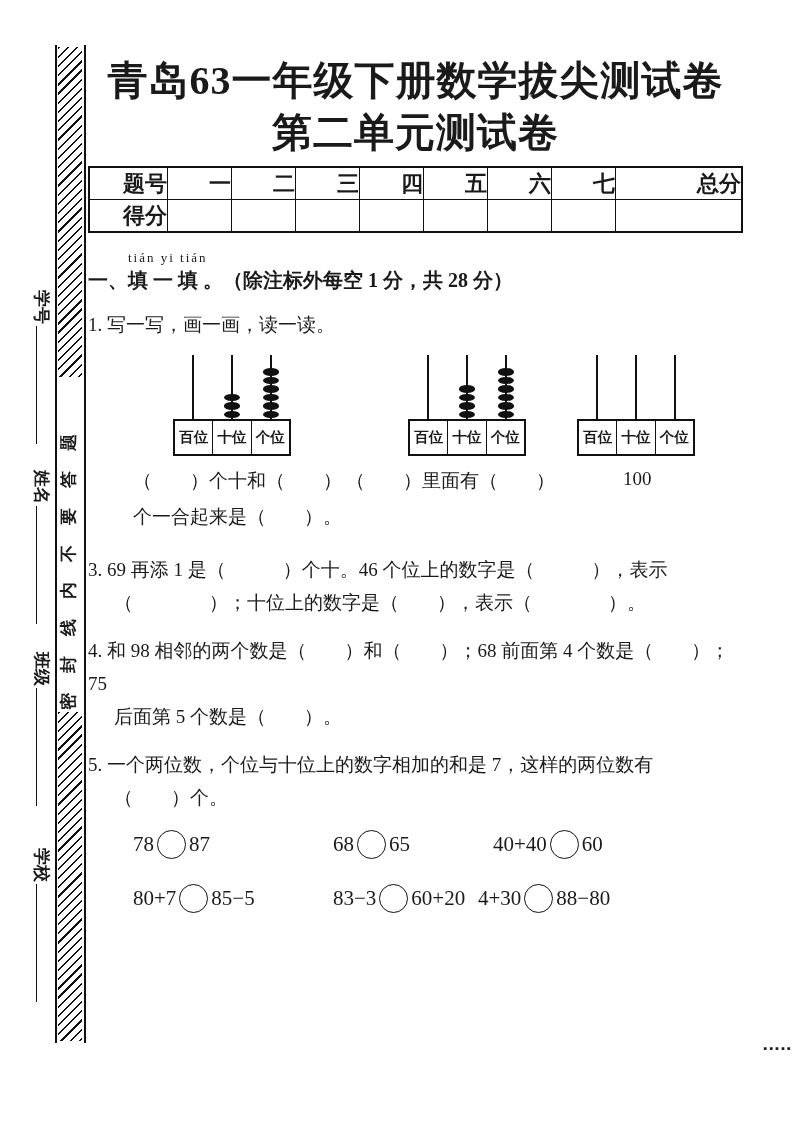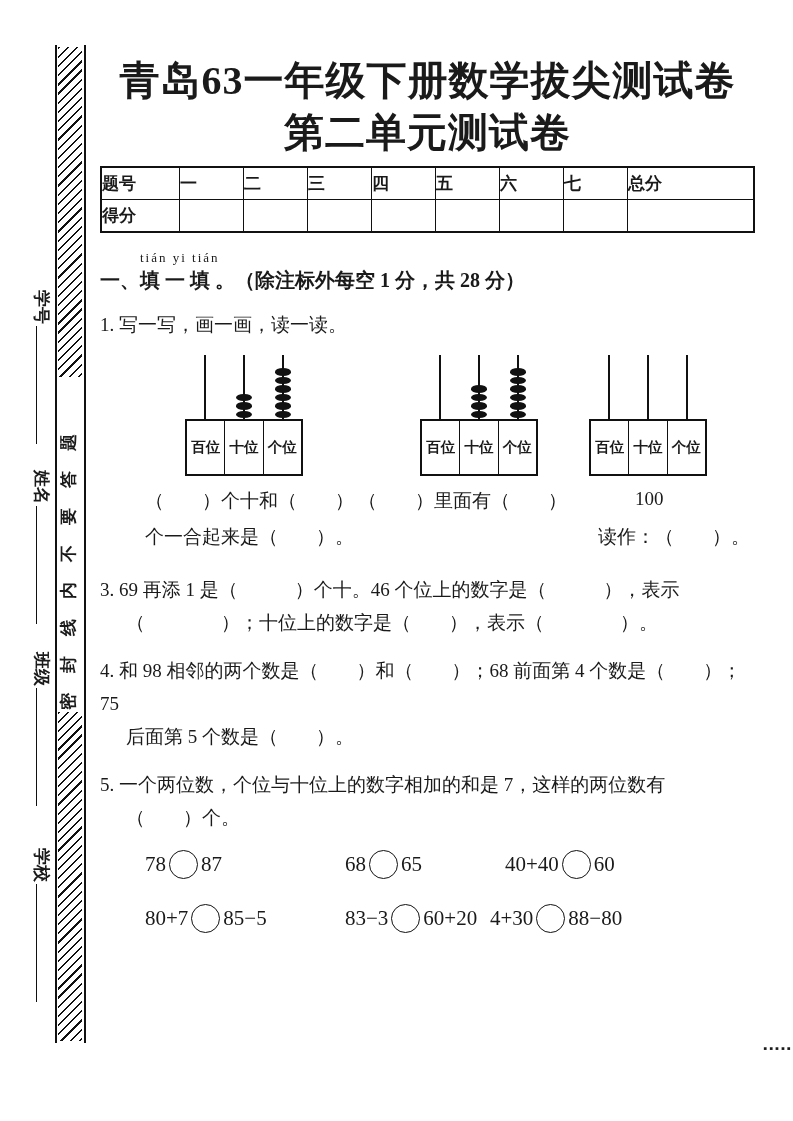--- a/index.html
+++ b/index.html
@@ -26,42 +26,42 @@
     position:absolute;left:53px;width:170px;height:22px;
     transform:rotate(90deg);transform-origin:top left;
     font-size:17px;font-weight:700;white-space:nowrap;
   }
   .side-label .uline{display:inline-block;width:118px;border-bottom:1.8px solid #111;height:14px;margin-left:2px;}
   .side-label.n1{top:290px;}
   .side-label.n2{top:470px;}
   .side-label.n3{top:652px;}
   .side-label.n4{top:848px;}
   
-  .main{position:absolute;left:100px;top:55px;width:655px;}
+  .main{position:absolute;left:88px;top:55px;width:655px;}
   .title{ text-align:center;font-weight:800;font-size:40px;line-height:52px;letter-spacing:1px;margin:0;}
   .meta{ text-align:right;font-size:20px;font-weight:600;margin-top:10px;padding-right:4px;}
   table.score{border-collapse:collapse;width:100%;margin-top:7px;}
-  table.score td{border:1.8px solid #111;text-align:left;font-size:17px;font-weight:600;height:31px;padding:0;}
+  table.score td{border:1.8px solid #111;text-align:right;font-size:22px;font-weight:600;height:31px;padding:0;}
   table.score{border:2.5px solid #111;}
   table.score td.c0{width:77px;}
   .sec-head{position:relative;margin-top:34px;font-size:20px;font-weight:700;}
   .pinyin{position:absolute;top:-17px;left:40px;font-size:13px;font-weight:400;letter-spacing:2px;}
   .qline{font-size:19px;line-height:33px;}
   .q1-label{margin-top:14px;}
   
   .abacus-row{display:flex;margin-top:14px;}
   .abacus{width:118px;}
   .abacus.a1{margin-left:85px;}
   .abacus.a2{margin-left:117px;}
   .abacus.a3{margin-left:51px;}
   .rods{display:flex;justify-content:space-around;align-items:flex-end;height:64px;}
   .rod{width:2px;background:#111;height:64px;display:flex;flex-direction:column;justify-content:flex-end;align-items:center;}
   .bead{width:16px;height:7.5px;background:#111;border-radius:50%;margin-bottom:1px;flex:none;}
   .pv-box{display:flex;border:2px solid #111;}
-  .pv-cell{width:38px;text-align:center;font-size:14.5px;font-weight:700;padding:17px 0;border-left:1.8px solid #111;}
+  .pv-cell{width:38px;text-align:center;font-size:14.5px;font-weight:700;padding:7px 0;border-left:1.8px solid #111;}
   .pv-cell:first-child{border-left:none;}
   
   .ans{position:relative;height:70px;margin-top:12px;font-size:19px;}
   .ans span{position:absolute;white-space:nowrap;}
   .ans .p11{left:45px;top:0;}   .ans .p21{left:258px;top:0;}  .ans .p31{left:535px;top:0;}
   .ans .p12{left:45px;top:36px;}.ans .p22{left:262px;top:36px;}.ans .p32{left:498px;top:36px;}
   .qblock{margin-top:15px;}
   .qblock .cont{padding-left:26px;}
   
   .circle{display:inline-block;border:1.8px solid #111;border-radius:50%;vertical-align:middle;}
@@ -188,21 +188,20 @@
         <div class="pv-cell">个位</div>
       </div>
     </div>
   </div>
 
   <div class="ans">
     <span class="p11">（　　）个十和（　　）</span>
     <span class="p21">（　　）里面有（　　）</span>
     <span class="p31">100</span>
     <span class="p12">个一合起来是（　　）。</span>
-    <span class="p32">读作：（　　）。</span>
   </div>
 
 
   <div class="qblock">
     <div class="qline">3. 69 再添 1 是（　　　）个十。46 个位上的数字是（　　　），表示</div>
     <div class="qline cont">（　　　　）；十位上的数字是（　　），表示（　　　　）。</div>
   </div>
 
   <div class="qblock">
     <div class="qline">4. 和 98 相邻的两个数是（　　）和（　　）；68 前面第 4 个数是（　　）；75</div>

